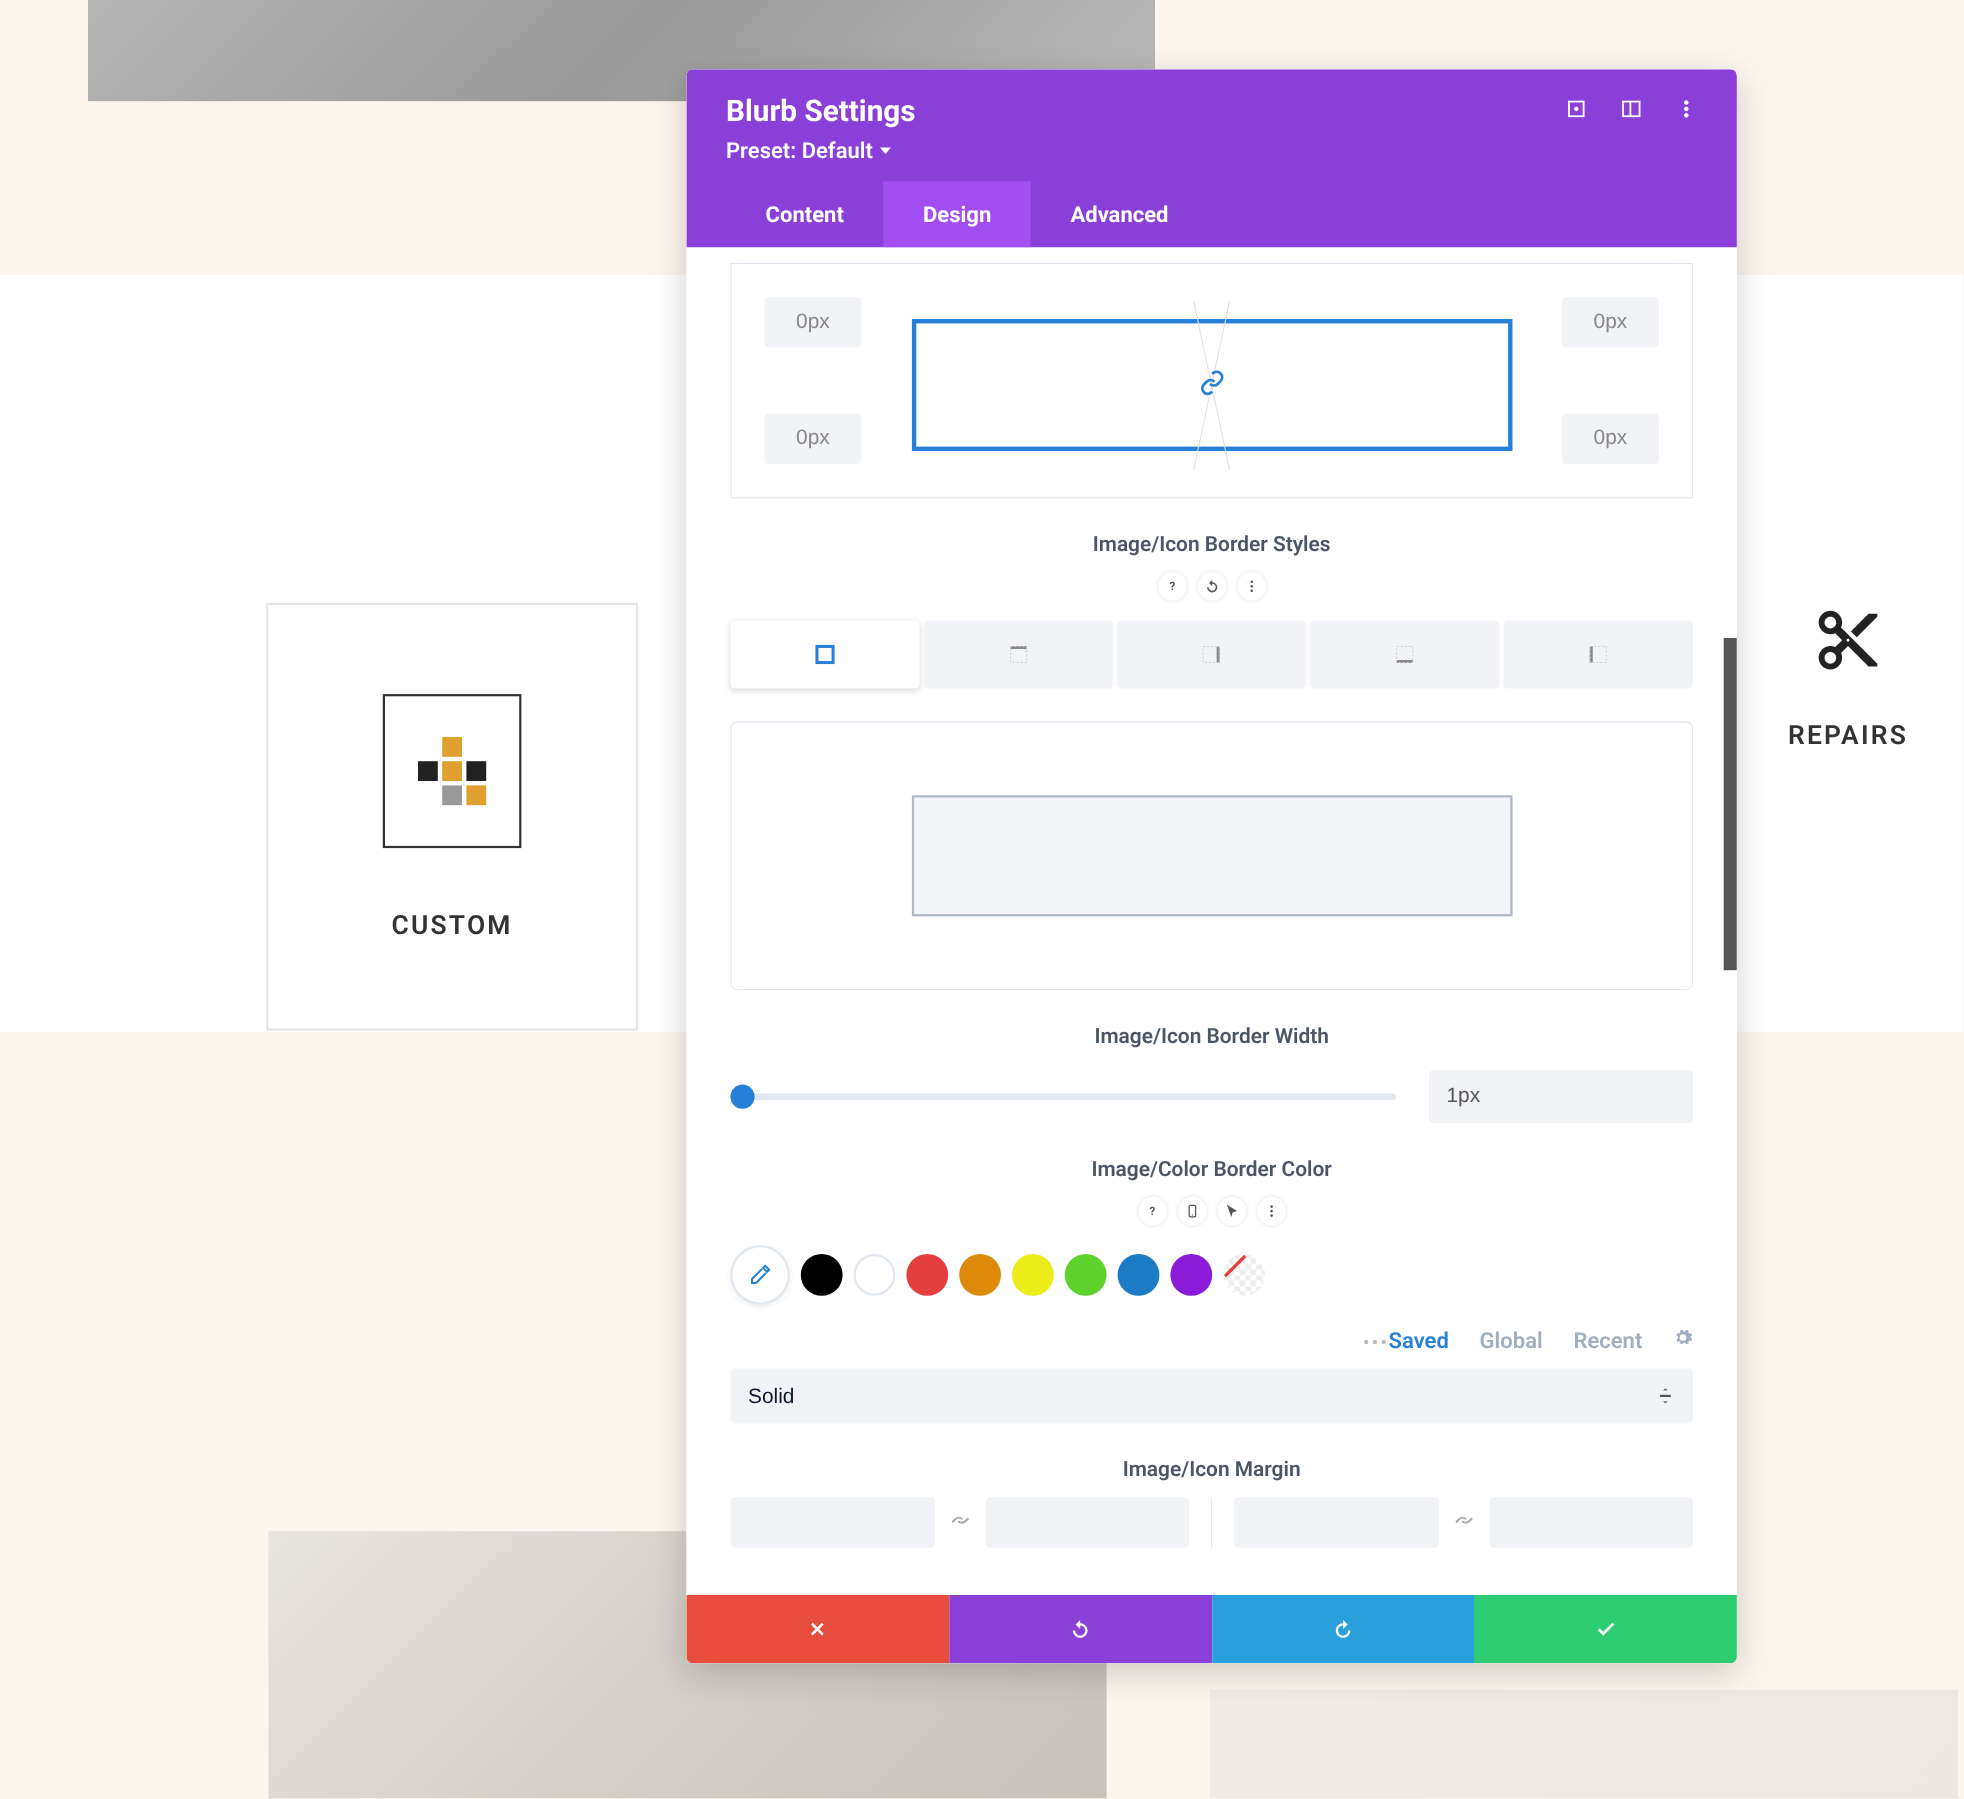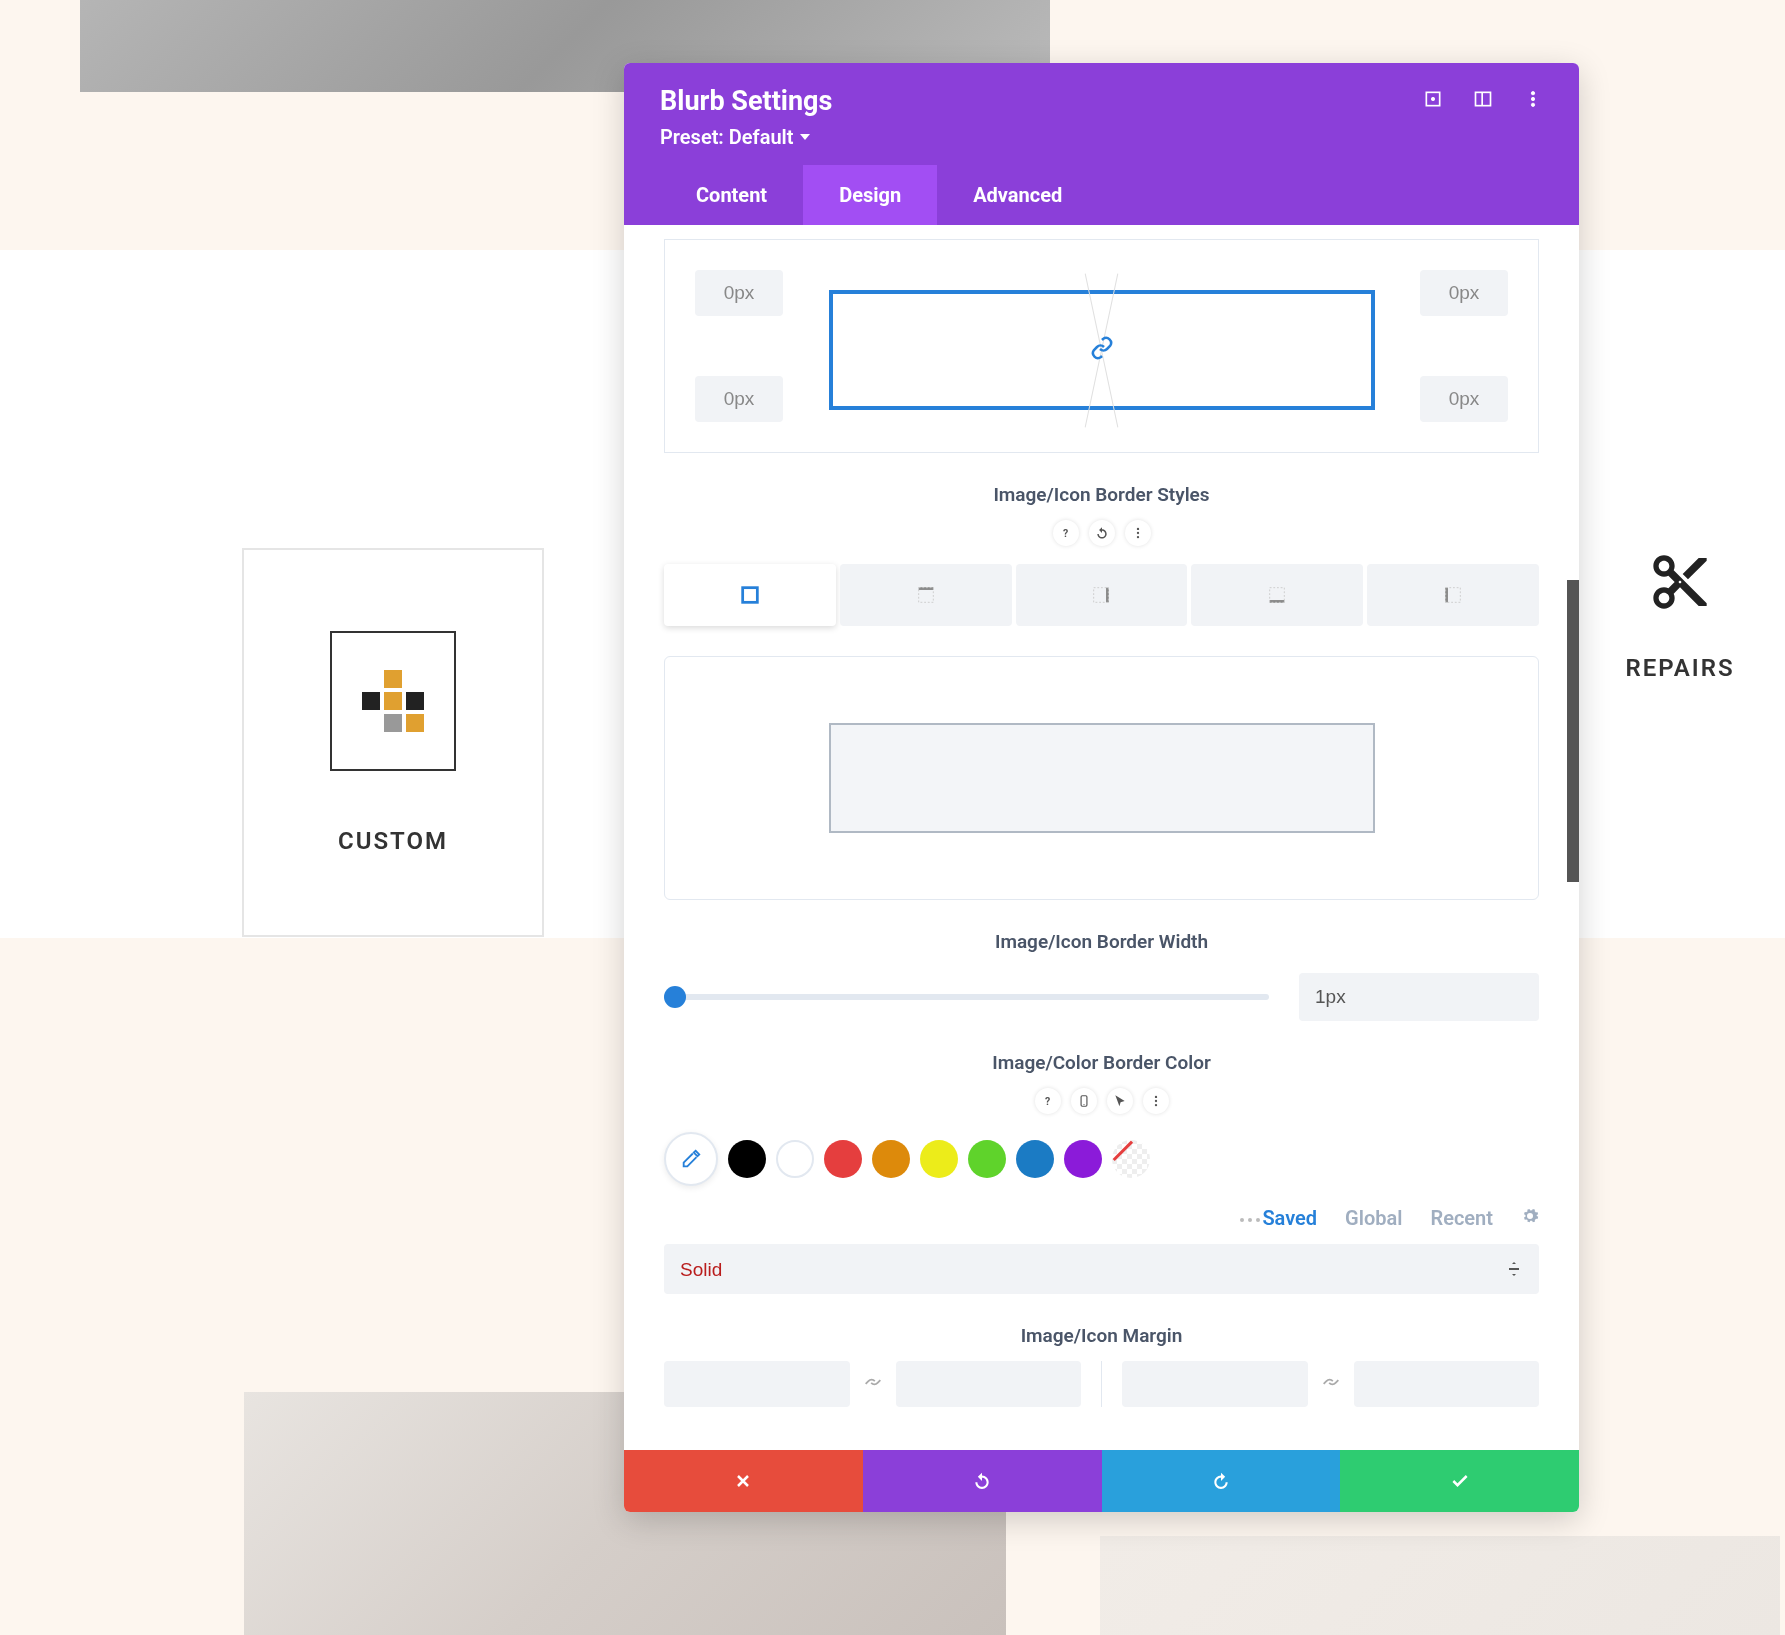--- a/index.html
+++ b/index.html
@@ -25,21 +25,21 @@
   top: 250px;
   left: 0;
   right: 0;
   height: 688px;
   background: #fff;
 }
 .custom-card {
   position: absolute;
   top: 548px;
   left: 242px;
-  width: 302px;
+  width: 338px;
   height: 389px;
   border: 2px solid #e5e5e5;
   background: #fff;
   display: flex;
   flex-direction: column;
   align-items: center;
   justify-content: center;
   gap: 56px;
 }
 .custom-icon-box {
@@ -372,21 +372,21 @@
 }
 .select-wrap select {
   width: 100%;
   height: 50px;
   background: #f1f3f6;
   border: none;
   border-radius: 4px;
   font-size: 19px;
   padding: 0 16px;
   appearance: none;
-  color: #b91c1c;
+  color: #0f172a;
 }
 .select-wrap::after {
   content: '';
   position: absolute;
   right: 20px;
   top: 50%;
   transform: translateY(-50%);
   font-size: 14px;
   color: #555;
   width: 10px;

